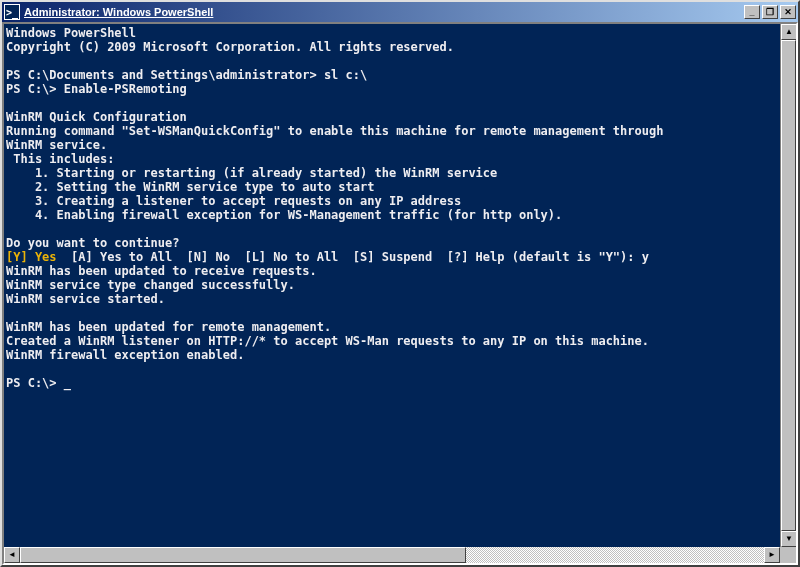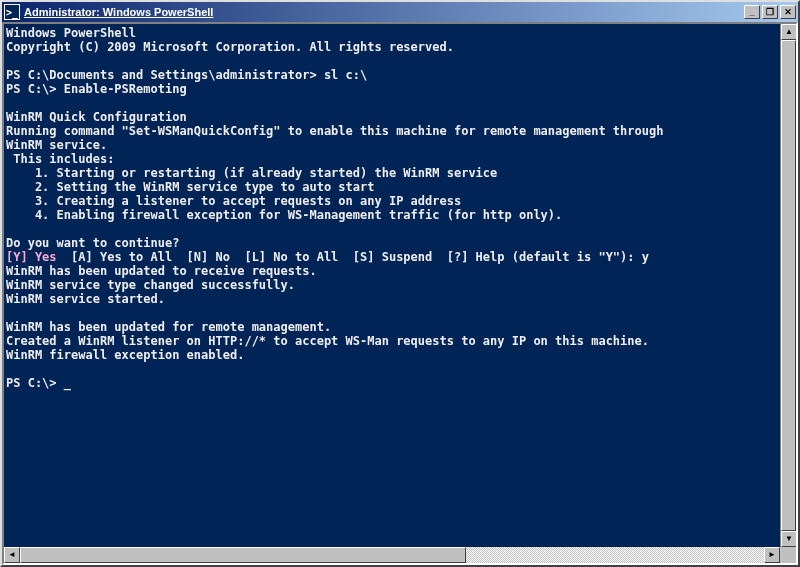--- a/index.html
+++ b/index.html
@@ -77,21 +77,21 @@
     background: #012456;
     color: #eeedf0;
     font-family: "Lucida Console","Consolas", monospace;
     font-size: 12px;
     line-height: 14px;
     padding: 2px 2px;
     white-space: pre;
     overflow: hidden;
     font-weight: bold;
   }
-  .console .yellow { color: #f9a8d4; }
+  .console .yellow { color: #eab308; }
   .vscroll {
     width: 16px;
     background: #c0c0c0;
     display: flex;
     flex-direction: column;
     border-left: 1px solid #808080;
   }
   .vscroll .arrow, .hscroll .arrow {
     width: 16px;
     height: 16px;

